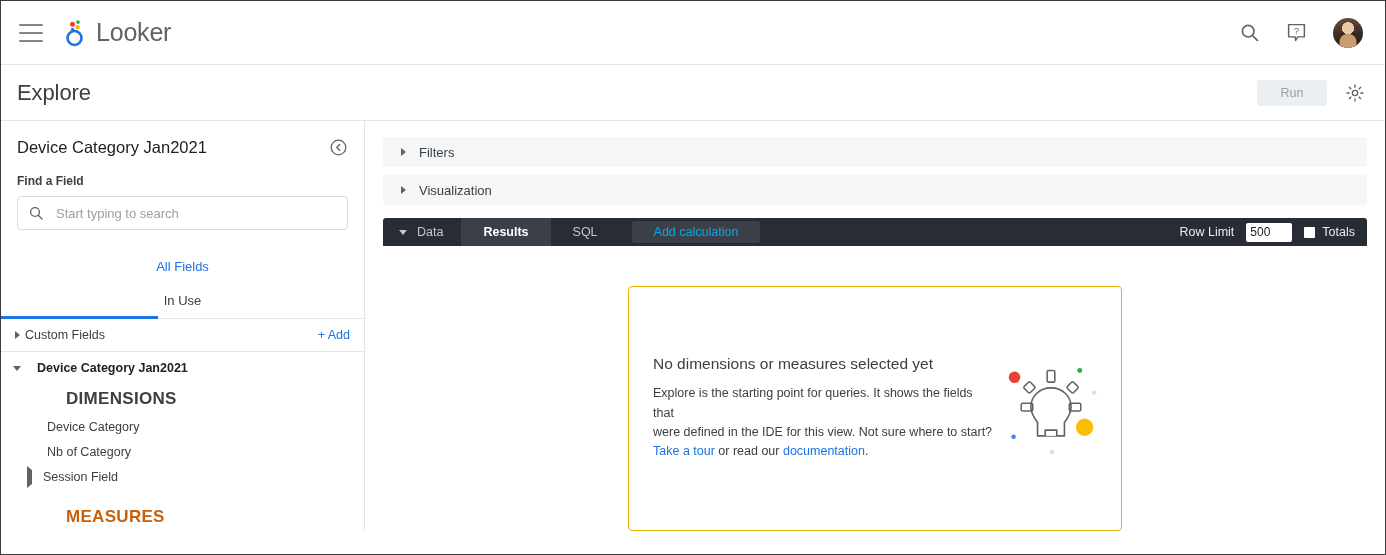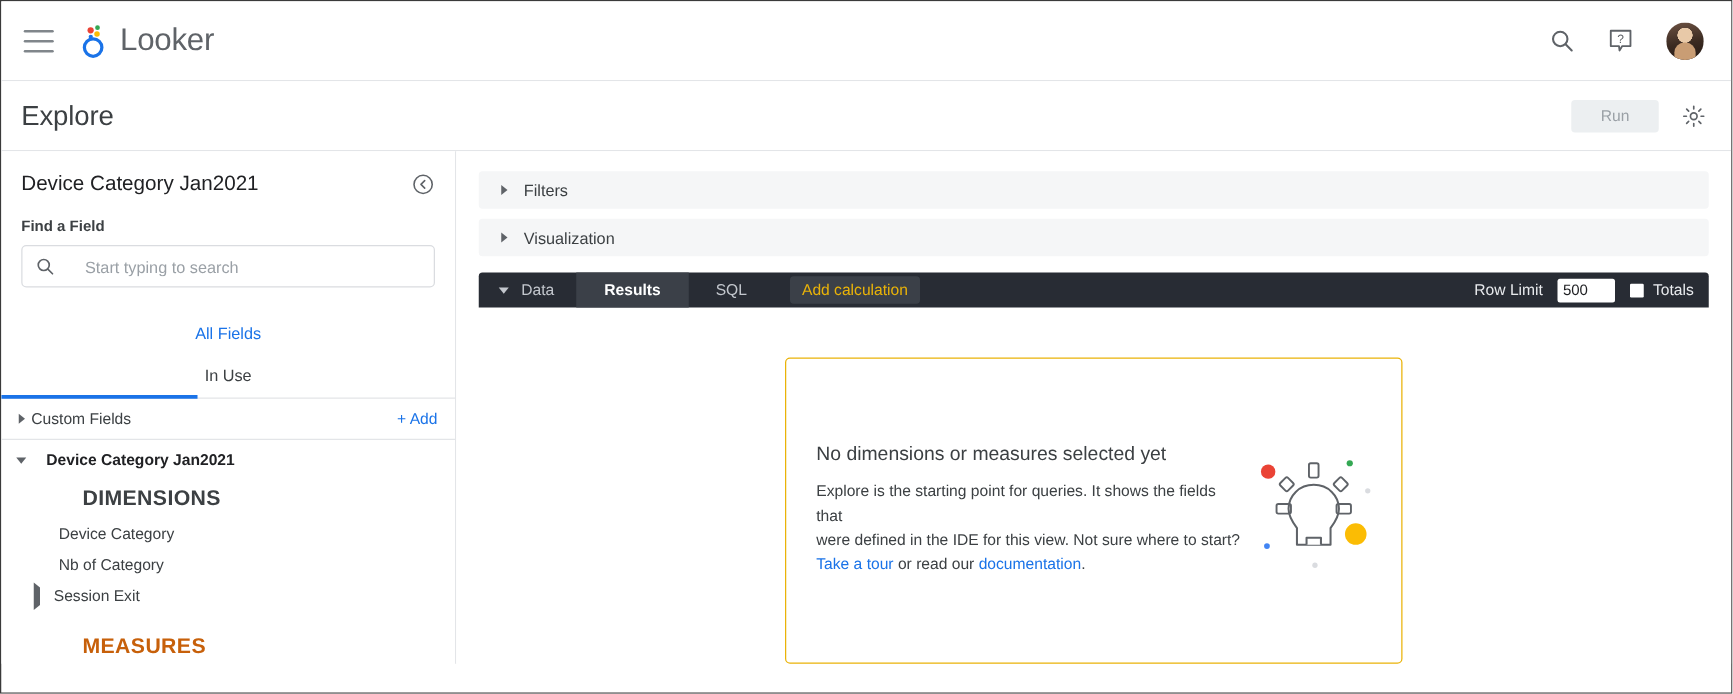--- a/index.html
+++ b/index.html
@@ -91,21 +91,21 @@
   }
   .side-head { padding: 17px 16px 0 16px; }
   .side-title-row { display: flex; align-items: center; }
   .side-title { font-size: 16.5px; color: #202124; font-weight: 400; }
   .collapse-btn { margin-left: auto; cursor: pointer; display: flex; }
   .find-label { font-size: 12px; color: #3c4043; font-weight: bold; margin-top: 17px; }
   .search-box {
     margin-top: 8px;
     height: 34px;
     border: 1px solid #dadce0; border-radius: 4px;
-    display: flex; align-items: center; gap: 24px;
+    display: flex; align-items: center; gap: 12px;
     padding: 0 10px;
   }
   .search-box input {
     border: none; outline: none; flex: 1;
     font-size: 13px; font-family: inherit; color: #3c4043;
     background: transparent;
   }
   .search-box input::placeholder { color: #9aa0a6; }
 
   .tabs { display: flex; margin-top: 20px; border-bottom: 1px solid #e3e5e8; position: relative; flex-direction: column; }
@@ -150,22 +150,22 @@
     height: 28px; background: #282c34; border-radius: 3px 3px 0 0;
     display: flex; align-items: stretch; color: #c3c7cd; font-size: 12.5px;
     margin-top: 5px;
   }
   .dt-data { display: flex; align-items: center; gap: 10px; padding: 0 18px 0 16px; cursor: pointer; }
   .dt-data .caret-down { border-top-color: #c3c7cd; }
   .dt-tab { display: flex; align-items: center; padding: 0 22px; cursor: pointer; }
   .dt-tab.active { background: #3b4048; color: #ffffff; font-weight: bold; }
   .dt-addcalc {
     align-self: center; margin-left: 12px;
-    background: #3b4048; color: #eab308;
-    border-radius: 3px; padding: 4px 10px; font-size: 12.5px;
+    background: #3b4048; color: #0ea5e9;
+    border-radius: 3px; padding: 4px 22px; font-size: 12.5px;
     cursor: default;
   }
   .dt-right { margin-left: auto; display: flex; align-items: center; gap: 12px; padding-right: 12px; }
   .rowlimit-label { font-size: 12.5px; color: #e8eaed; }
   .rowlimit-input {
     width: 46px; height: 19px; border: none; border-radius: 2px;
     font-size: 12px; font-family: inherit; color: #202124;
     padding: 0 4px; outline: none; background: #fff;
   }
   .totals { display: flex; align-items: center; gap: 7px; cursor: pointer; }
@@ -289,21 +289,21 @@
               <i class="caret-down"></i>
             </span>
           <span class="label">Device Category Jan2021</span>
         </div>
 
         <div class="grp-label dim">DIMENSIONS</div>
         <div class="field">Device Category</div>
         <div class="field">Nb of Category</div>
         <div class="field withcaret">
           <span class="caret"><i class="caret-right"></i></span>
-          <span>Session Exit</span>
+          <span>Session Field</span>
         </div>
 
         <div class="grp-label meas">MEASURES</div>
         <div class="field meas">Count</div>
       </div>
     </div>
 
     <div class="main">
 
       <div class="accordion">

